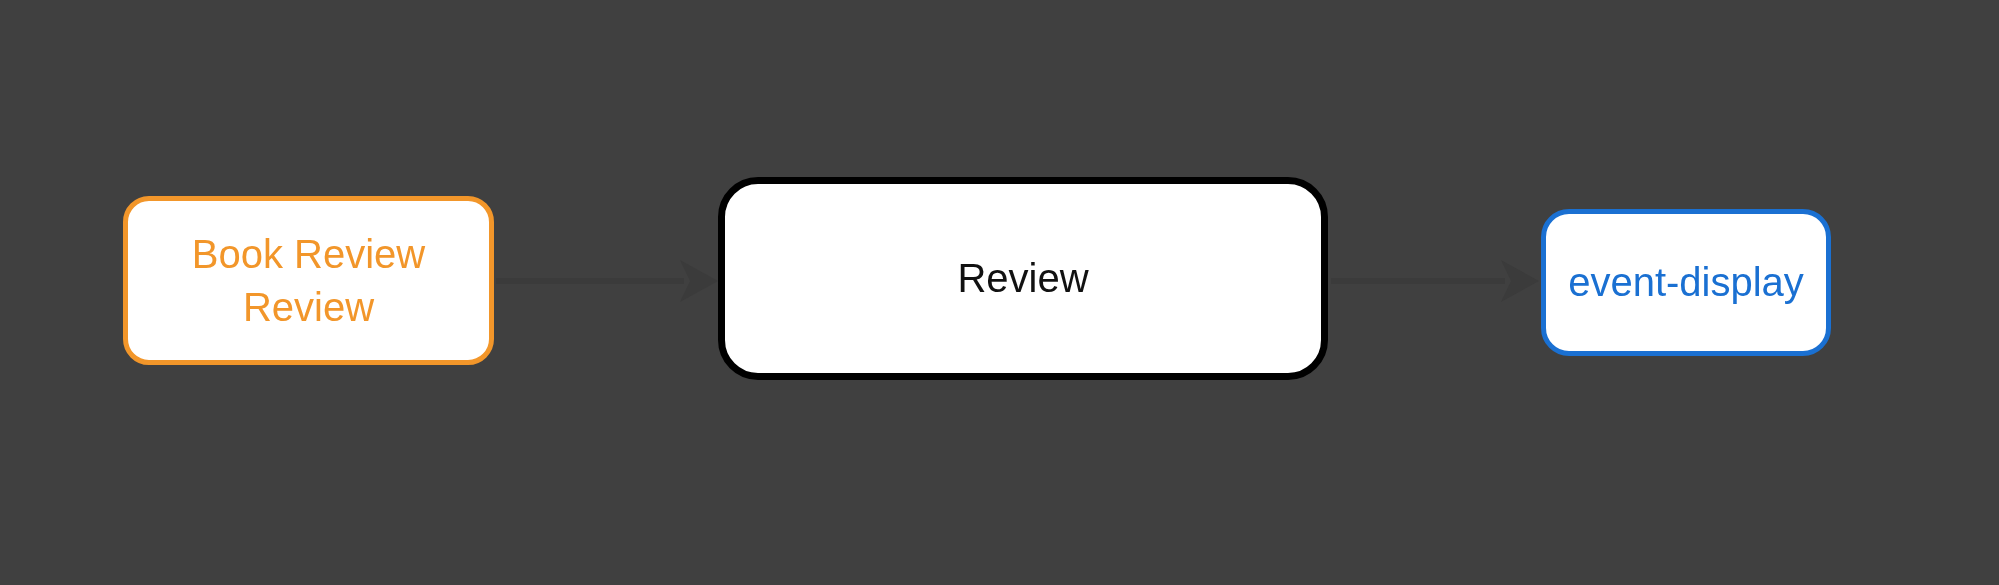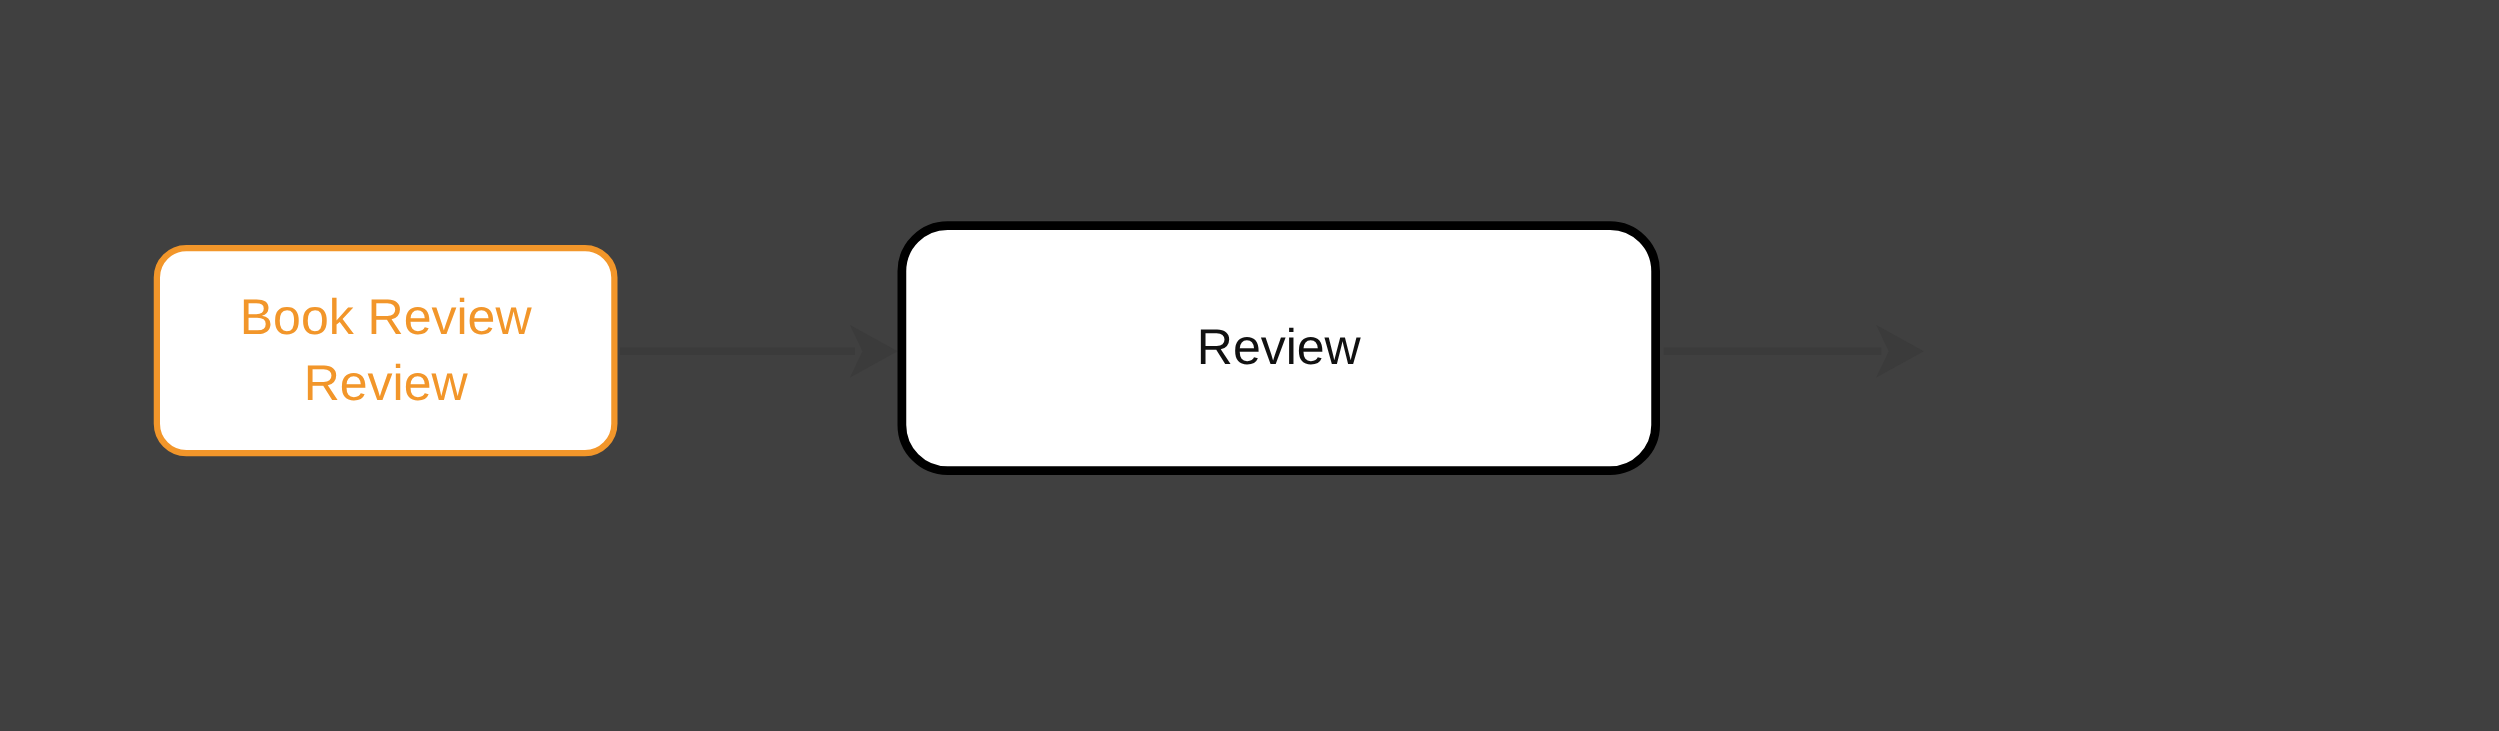--- a/index.html
+++ b/index.html
@@ -84,14 +84,17 @@
 
   <div class="node node-trigger" style="border-color: rgb(0, 0, 0); color: rgb(17, 17, 17);">
     <span class="line">Review</span>
   </div>
 
   <svg class="arrow arrow-2" width="212" height="60" viewBox="0 0 212 60">
     <line x1="2" y1="30" x2="176" y2="30" style="stroke: rgb(59, 59, 59);"></line>
     <path d="M 172 9 L 210 30 L 172 51 L 182 30 Z" style="fill: rgb(59, 59, 59);"></path>
   </svg>
 
+  <div class="node node-event-display" style="border-color: rgb(26, 112, 210); color: rgb(26, 112, 210);">
+    <span class="line">event-display</span>
+  </div>
 
 </div>
 
 </body></html>

